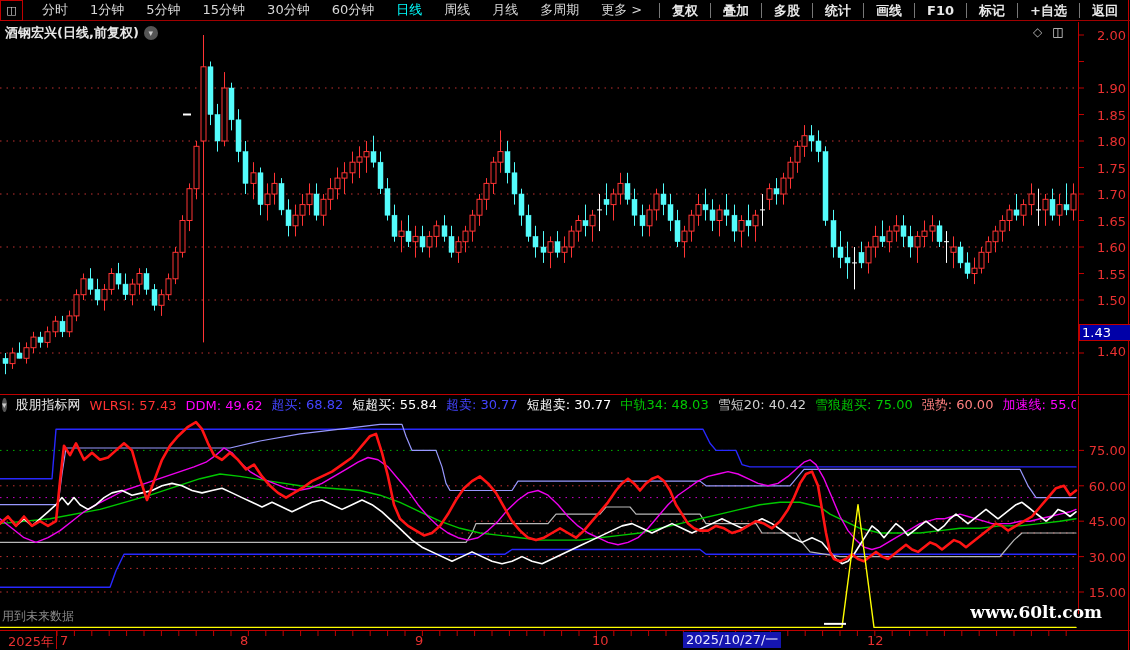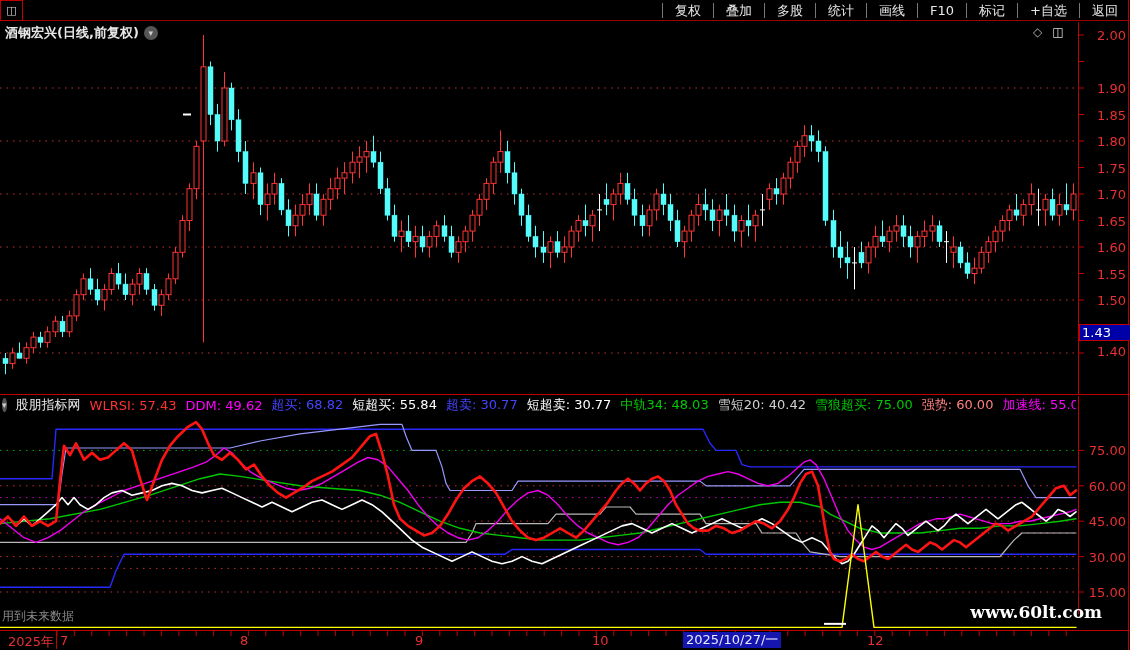--- a/index.html
+++ b/index.html
@@ -6,21 +6,21 @@
   html,body { width:1130px; height:650px; background:#000; overflow:hidden;
     font-family:"DejaVu Sans","Liberation Sans",sans-serif; }
   
   #topbar { position:absolute; left:0; top:0; width:1130px; height:21px;
     border-bottom:1px solid #a00000; display:flex; align-items:center; z-index:5; }
   #winbox { width:23px; height:21px; border:1px solid #c00000; display:flex;
     align-items:center; justify-content:center; color:#ddd; font-size:11px; }
   #menu-left { display:flex; gap:0; margin-left:8px; }
   #menu-left .mi { color:#d8d8d8; font-size:13px; padding:0 11px; cursor:default; }
   #menu-left .mi.active { color:#00ffff; }
-  #menu-right { margin-left:auto; display:flex; height:21px; align-items:center; }
+  #menu-right { margin-left:auto; display:flex; height:21px; align-items:center;font-weight:bold; }
   #menu-right .mi { color:#e8e8e8; font-size:13px; padding:0 12px; height:15px;
     line-height:15px; border-left:1px solid #777; }
   
   #title-row { position:absolute; left:5px; top:24px; color:#e8e8e8; font-size:13px;
     z-index:4; display:flex; align-items:center; gap:5px;font-weight:bold; }
   .circle-ic { width:14px; height:14px; border-radius:50%; background:#555; color:#ccc;
     font-size:9px; line-height:14px; text-align:center; display:inline-block; }
   #chart-icons { position:absolute; left:1033px; top:25px; z-index:4; color:#aaa;
     font-size:12px; display:flex; gap:10px; }
   .axis-lab { position:absolute; color:#e83030; font-size:13px; z-index:3; width:44px;
@@ -47,20 +47,33 @@
   #watermark .w1 { font-size:25px; font-weight:bold; letter-spacing:2px; }
   #watermark .w2 { font-size:17px; font-weight:bold; font-family:"DejaVu Serif","Liberation Serif",serif; }
   svg { position:absolute; left:0; top:0; z-index:1; }
 </style>
 </head>
 <body>
 
 <div id="topbar">
   <div id="winbox">
       <span>◫</span>
+    </div>
+  <div id="menu-left">
+      <span class="mi">分时</span>
+      <span class="mi">1分钟</span>
+      <span class="mi">5分钟</span>
+      <span class="mi">15分钟</span>
+      <span class="mi">30分钟</span>
+      <span class="mi">60分钟</span>
+      <span class="mi active">日线</span>
+      <span class="mi">周线</span>
+      <span class="mi">月线</span>
+      <span class="mi">多周期</span>
+      <span class="mi">更多 &gt;</span>
     </div>
   <div id="menu-right">
       <span class="mi">复权</span>
       <span class="mi">叠加</span>
       <span class="mi">多股</span>
       <span class="mi">统计</span>
       <span class="mi">画线</span>
       <span class="mi">F10</span>
       <span class="mi">标记</span>
       <span class="mi">+自选</span>

